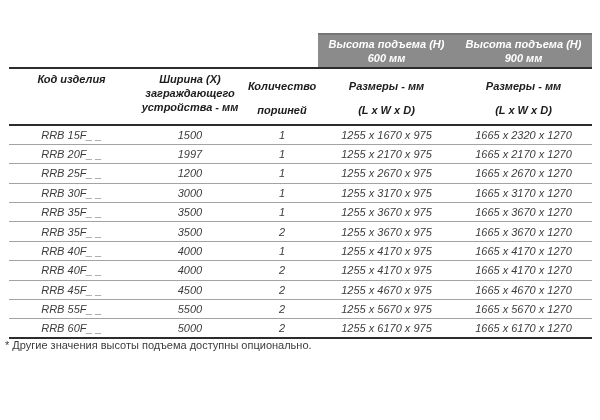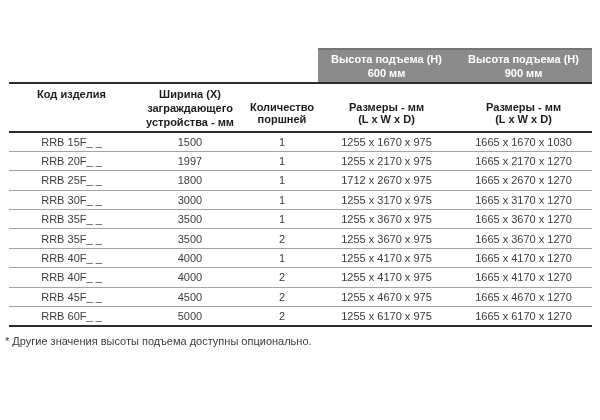--- a/index.html
+++ b/index.html
@@ -21,21 +21,22 @@
   }
   .page{
     position:relative;
     width:600px;height:420px;
     background:var(--c-page-bg);
   }
   table.spec{
     border-collapse:collapse;
     table-layout:fixed;
     width:583px;
-    margin:48px 0 0 9px;
+    margin:33px 0 0 9px;
+    font-style:italic;
   }
   col.c1{width:125px;}
   col.c2{width:112px;}
   col.c3{width:72px;}
   col.c4{width:137px;}
   col.c5{width:137px;}
 
   
   tr.group-row{height:34px;}
   tr.group-row td{
@@ -60,37 +61,37 @@
     padding:3px 2px 2px 2px;
     border-bottom:2px solid var(--c-line-dark);
     color:var(--c-text-head);
     font-weight:bold;
     font-size:11px;
     line-height:14px;
     text-align:center;
     vertical-align:top;
     white-space:pre-line;
   }
-  tr.cols-row th.two-line{padding-top:17px;line-height:12px;}
+  tr.cols-row th.two-line{padding-top:5px;line-height:24px;}
 
   
   tbody tr{height:19.4px;}
   tbody td{
     padding:0 2px;
     border-bottom:1px solid var(--c-line-light);
     color:var(--c-text-body);
     font-size:11px;
     text-align:center;
     vertical-align:middle;
     white-space:nowrap;
   }
   tbody tr:last-child td{border-bottom:2px solid var(--c-line-dark);}
 
   .footnote{
-    margin:8px 0 0 5px;
+    margin:0 0 0 5px;
     font-size:11px;
     color:var(--c-text-body);
   }
 </style>
 </head>
 <body>
 
 <div class="page">
 
   <table class="spec">
@@ -125,34 +126,34 @@
         <th class="two-line">Размеры - мм
 (L x W x D)</th>
       </tr>
     </thead>
     <tbody>
         <tr>
           <td>RRB 15F_ _</td>
           <td>1500</td>
           <td>1</td>
           <td>1255 x 1670 x 975</td>
-          <td>1665 x 1670 x 1030</td>
+          <td>1665 x 2320 x 1270</td>
         </tr>
         <tr>
           <td>RRB 20F_ _</td>
           <td>1997</td>
           <td>1</td>
           <td>1255 x 2170 x 975</td>
           <td>1665 x 2170 x 1270</td>
         </tr>
         <tr>
           <td>RRB 25F_ _</td>
-          <td>1800</td>
-          <td>1</td>
-          <td>1712 x 2670 x 975</td>
+          <td>1200</td>
+          <td>1</td>
+          <td>1255 x 2670 x 975</td>
           <td>1665 x 2670 x 1270</td>
         </tr>
         <tr>
           <td>RRB 30F_ _</td>
           <td>3000</td>
           <td>1</td>
           <td>1255 x 3170 x 975</td>
           <td>1665 x 3170 x 1270</td>
         </tr>
         <tr>
@@ -184,20 +185,27 @@
           <td>1665 x 4170 x 1270</td>
         </tr>
         <tr>
           <td>RRB 45F_ _</td>
           <td>4500</td>
           <td>2</td>
           <td>1255 x 4670 x 975</td>
           <td>1665 x 4670 x 1270</td>
         </tr>
         <tr>
+          <td>RRB 55F_ _</td>
+          <td>5500</td>
+          <td>2</td>
+          <td>1255 x 5670 x 975</td>
+          <td>1665 x 5670 x 1270</td>
+        </tr>
+        <tr>
           <td>RRB 60F_ _</td>
           <td>5000</td>
           <td>2</td>
           <td>1255 x 6170 x 975</td>
           <td>1665 x 6170 x 1270</td>
         </tr>
       </tbody>
   </table>
 
   <div class="footnote">* Другие значения высоты подъема доступны опционально.</div>

